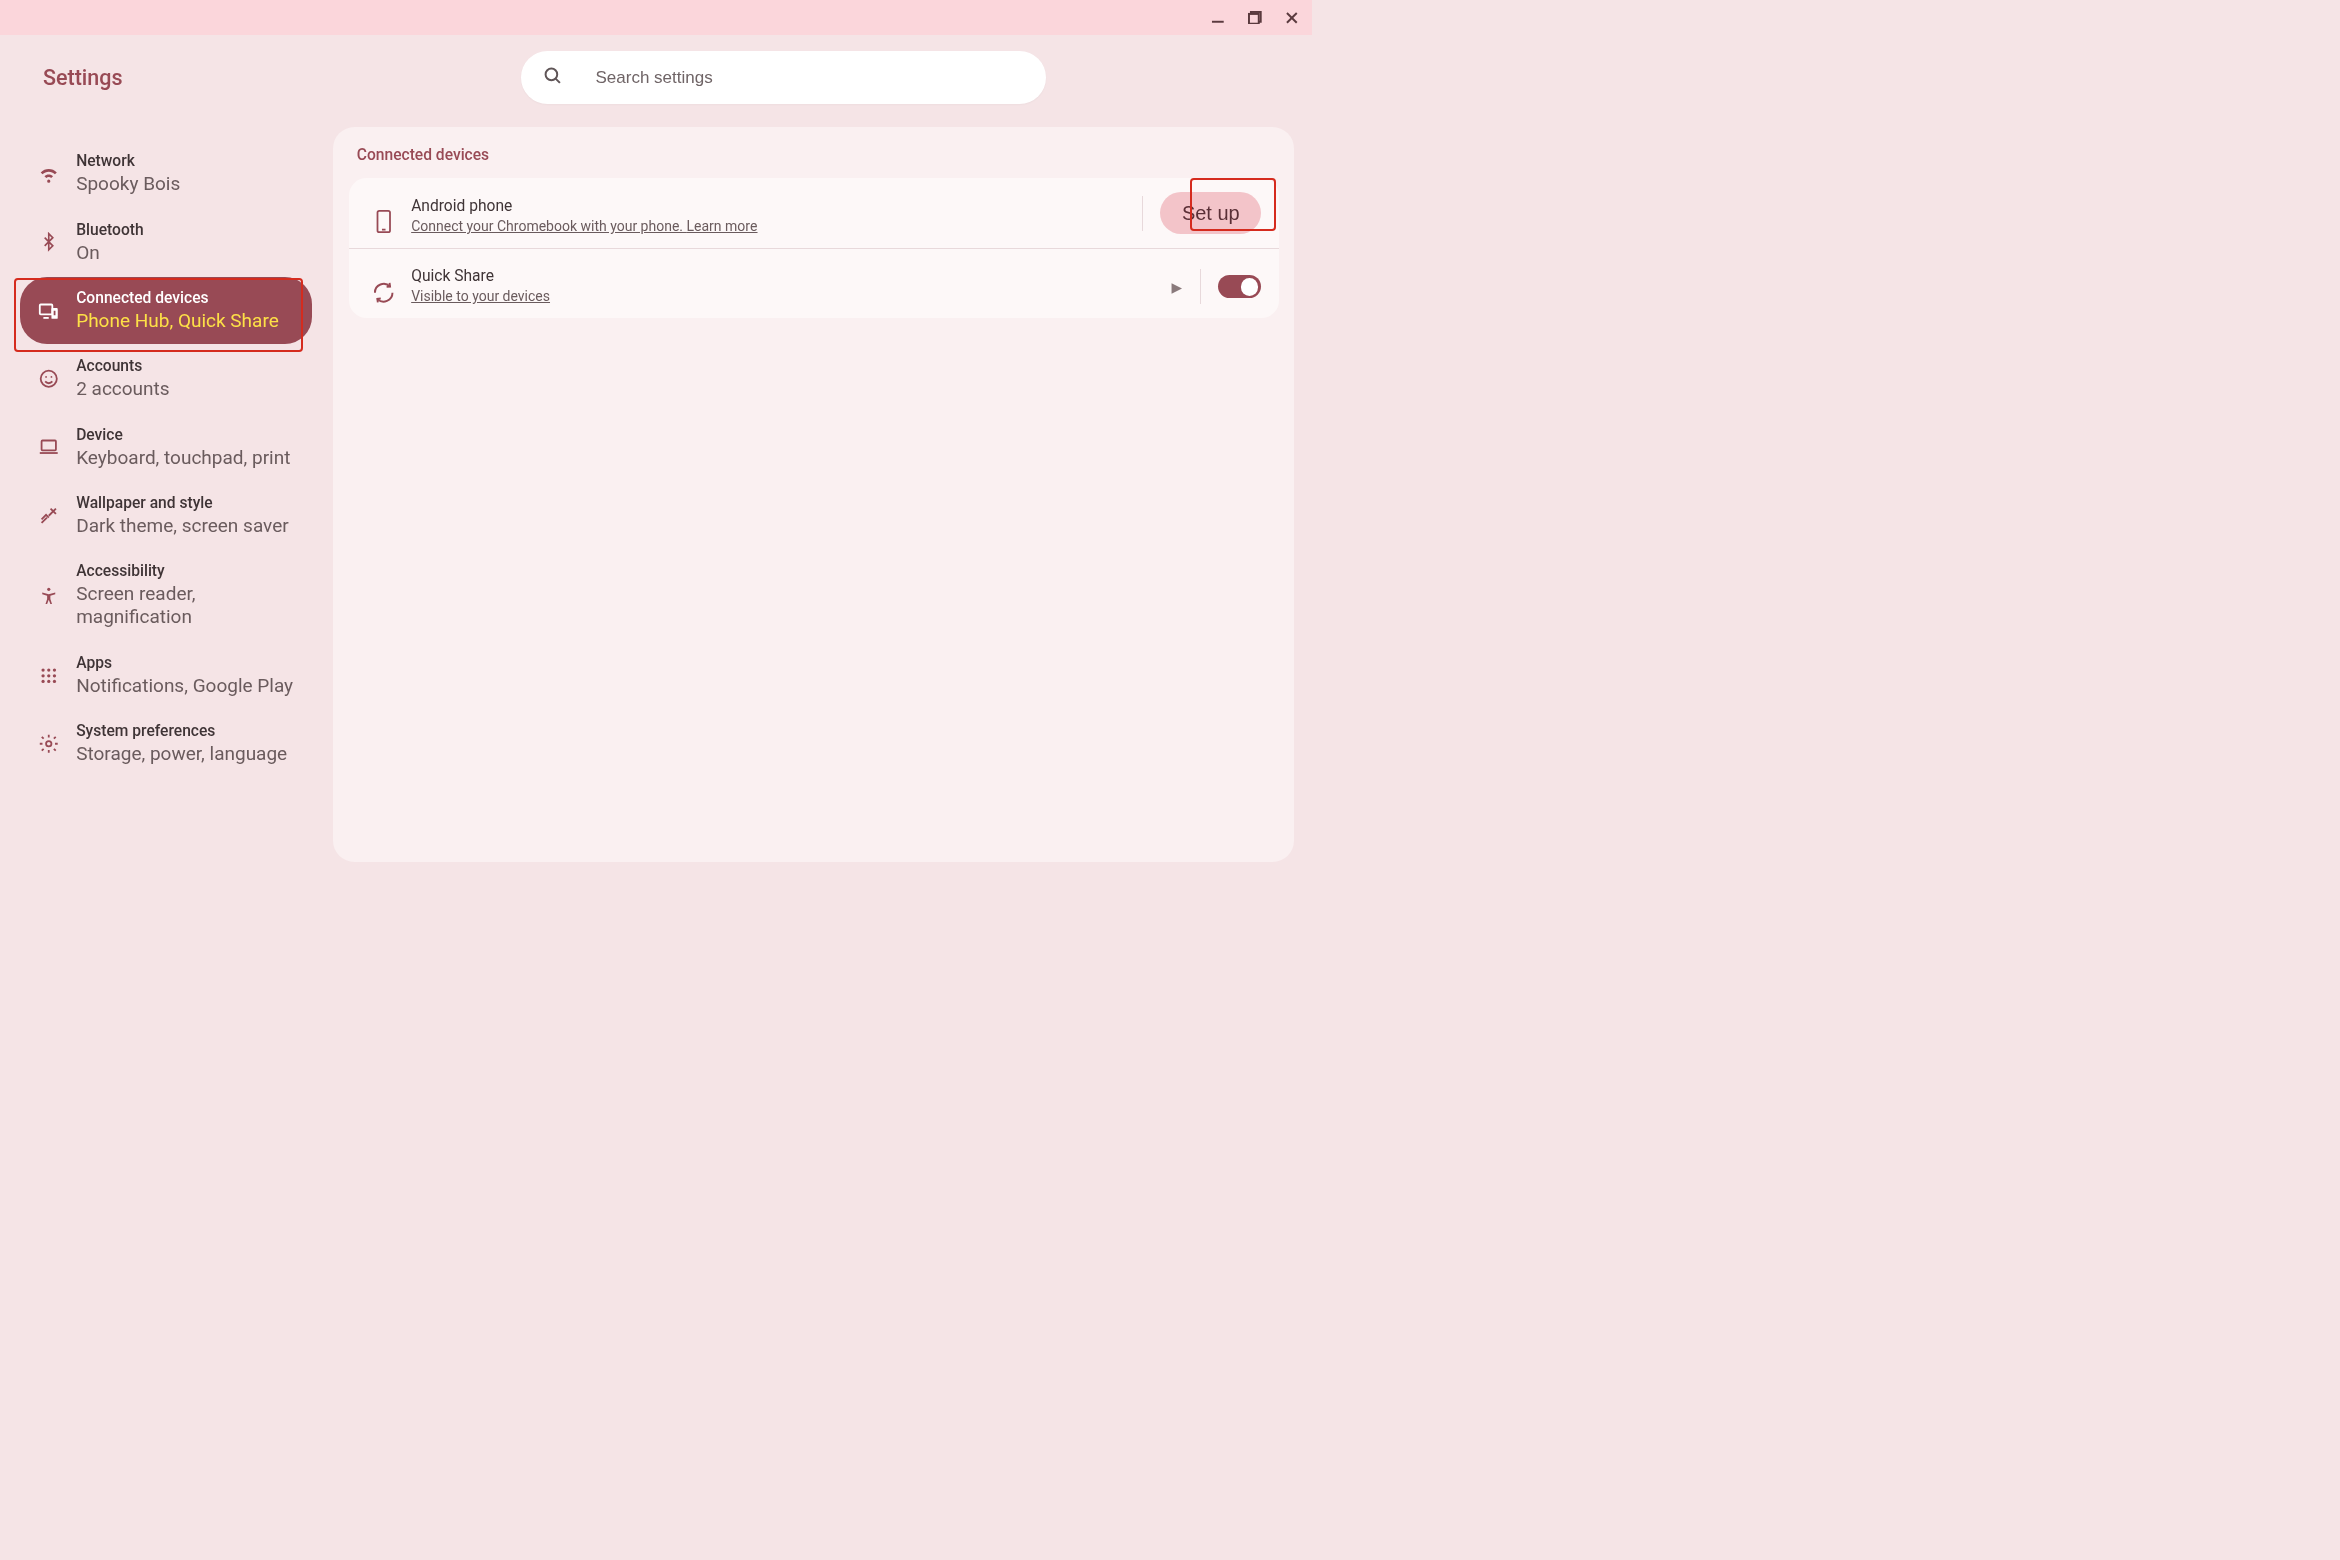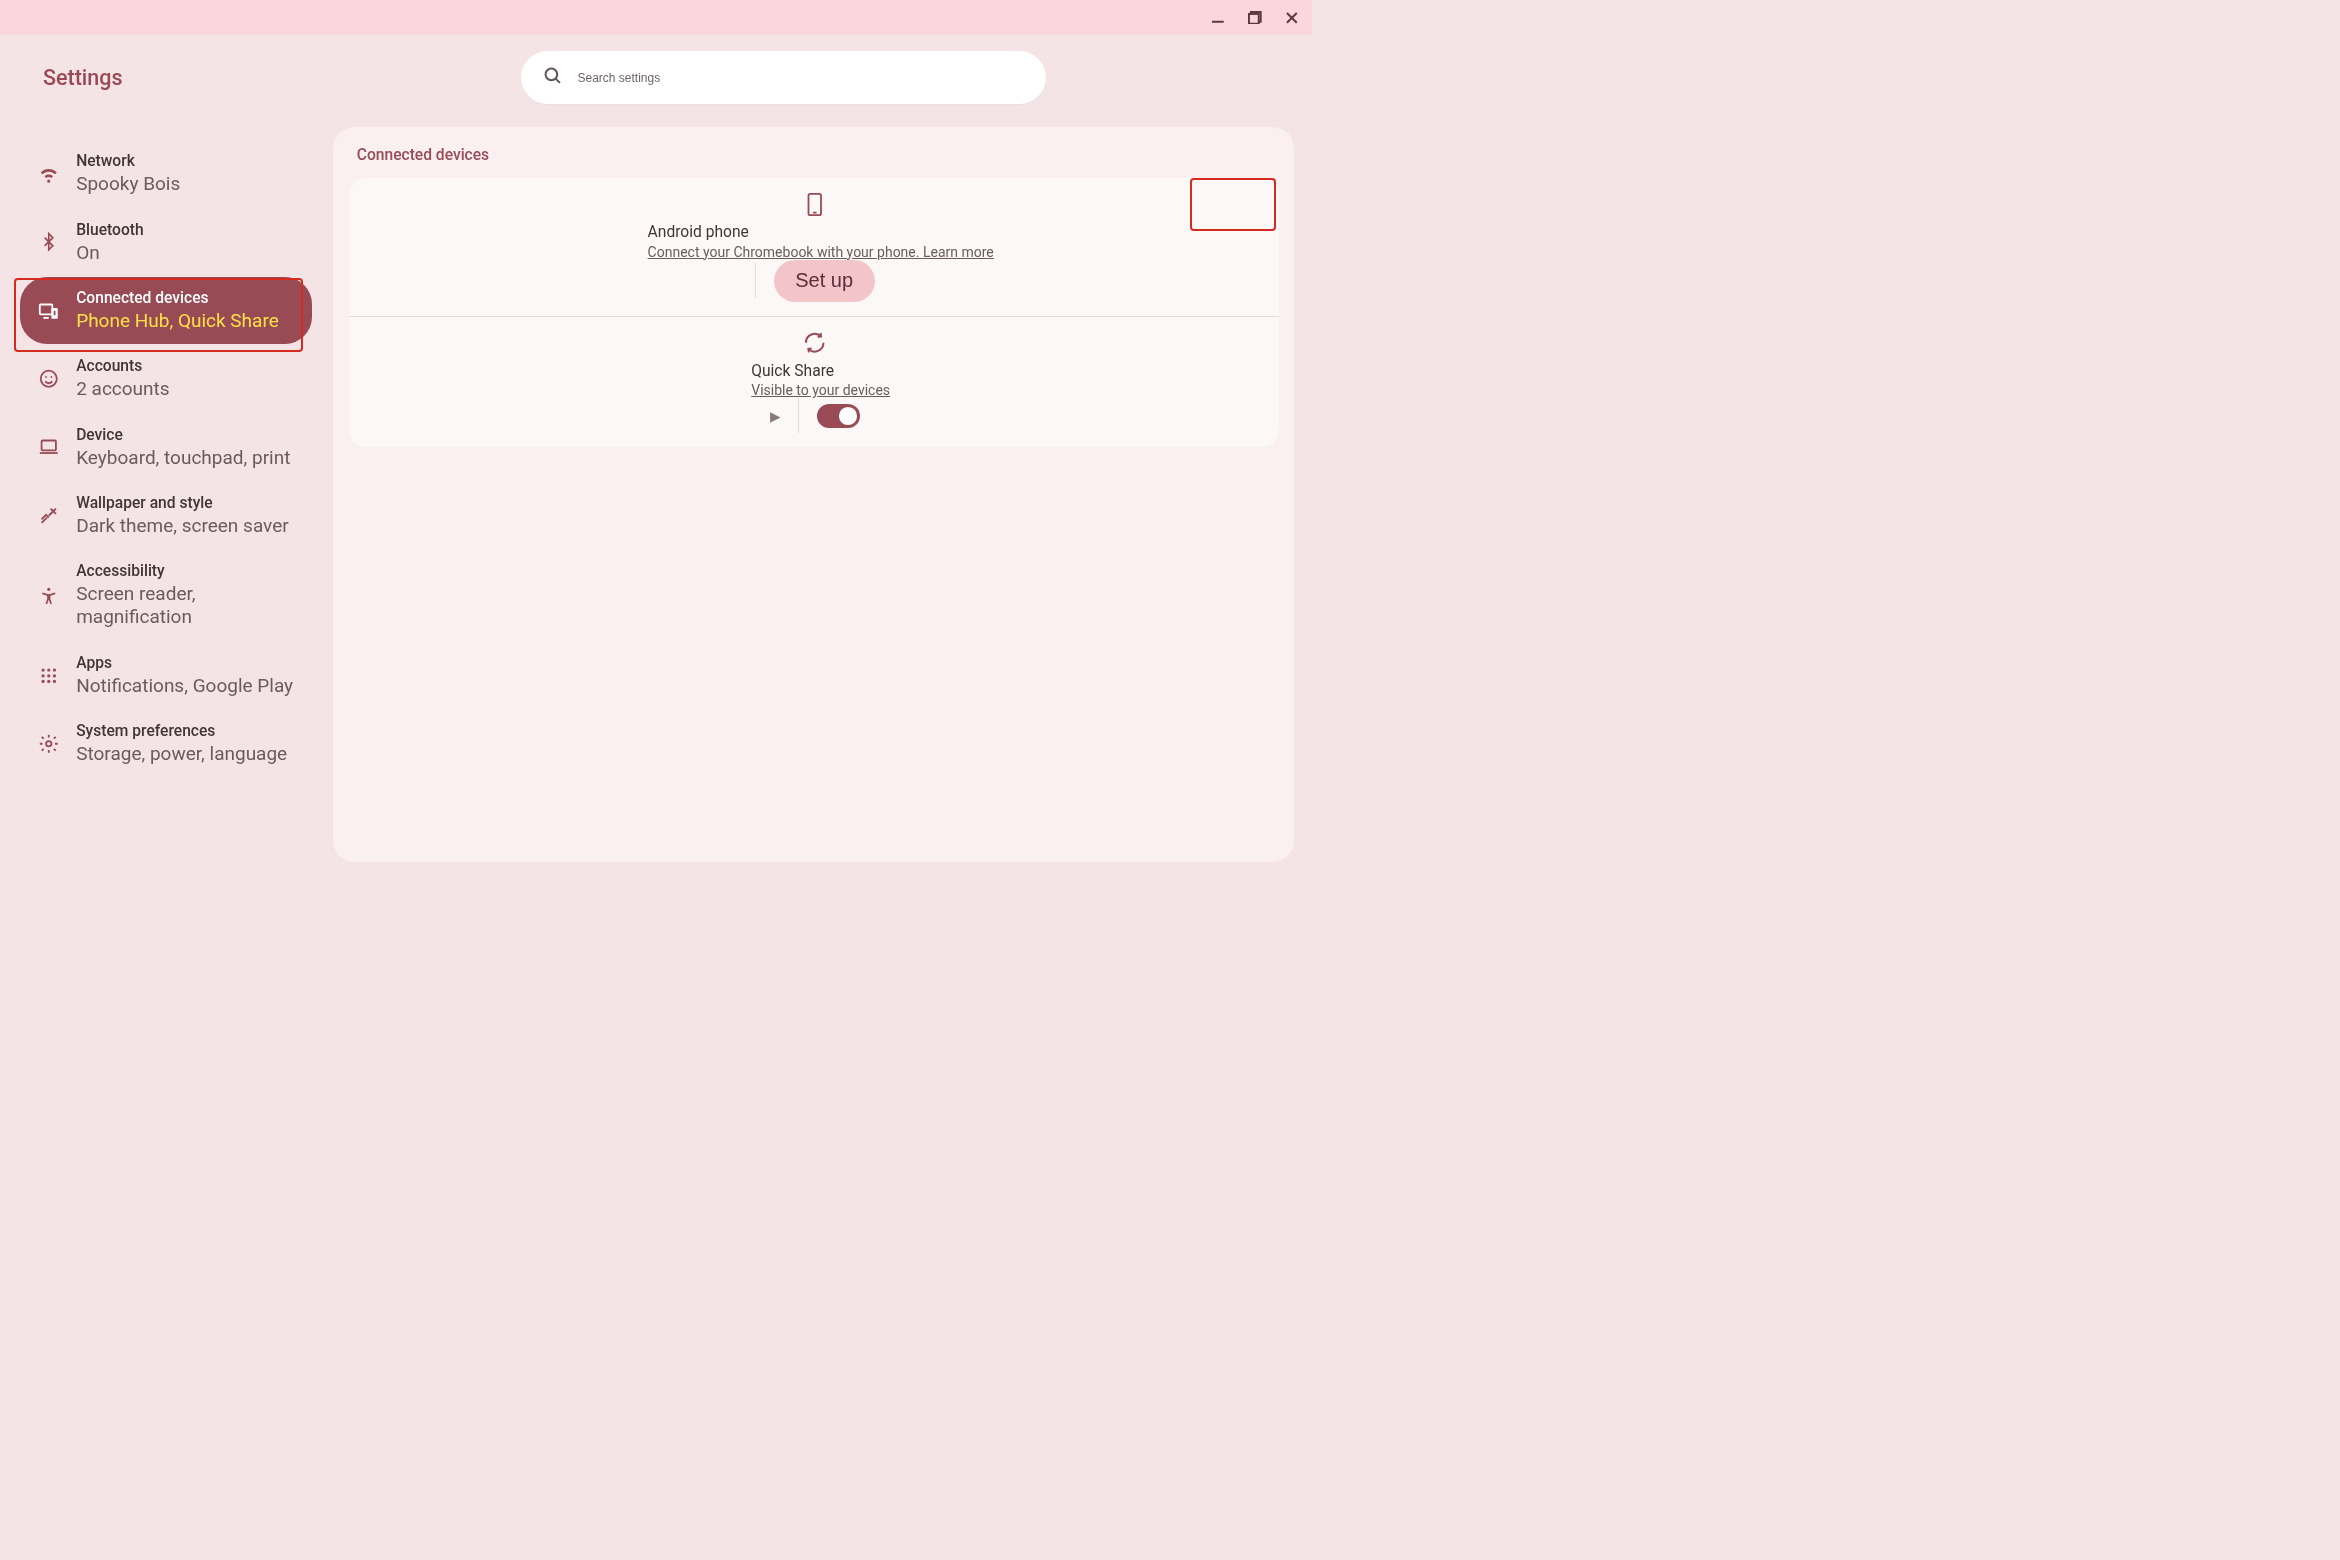--- a/index.html
+++ b/index.html
@@ -67,22 +67,22 @@
     display:flex;
     align-items:center;
     padding: 0 21.5px;
     box-shadow: 0 1px 2px rgba(0,0,0,0.03);
     margin-left: -39px;
   }
   .search svg { flex: 0 0 auto; }
   .search input {
     border: none;
     outline: none;
-    font-size: 12px;
-    margin-left: 12px;
+    font-size: 17px;
+    margin-left: 30px;
     width: 100%;
     background: transparent;
     color: var(--text);
   }
   .search input::placeholder { color: #6f6466; }
 
   .content {
     display: flex;
     padding: 0 0 0 13.7px;
   }
@@ -141,24 +141,23 @@
     font-weight: 500;
     padding: 0 0 13.7px 7.8px;
   }
   .card {
     background: var(--card);
     border-radius: 17.6px;
     overflow: hidden;
   }
   .row {
     display: flex;
-    align-items: center;
+    align-items: flex-end;
     padding: 13.7px 17.6px 13.7px 19.5px;
     min-height: 70px;
-    flex-direction: column;
   }
   .row + .row { border-top: 1px solid var(--divider); }
   .row .row-icon {
     width: 31px; flex: 0 0 31px;
     color: var(--accent);
     display:flex; justify-content:center;
   }
   .row .row-texts { margin-left: 11.7px; flex: 1; }
   .row .row-title { font-size: 15.6px; color: #3f3436; font-weight: 400; }
   .row .row-sub { font-size: 14px; color: #6a5b5d; margin-top: 2.9px; text-decoration: underline; }

